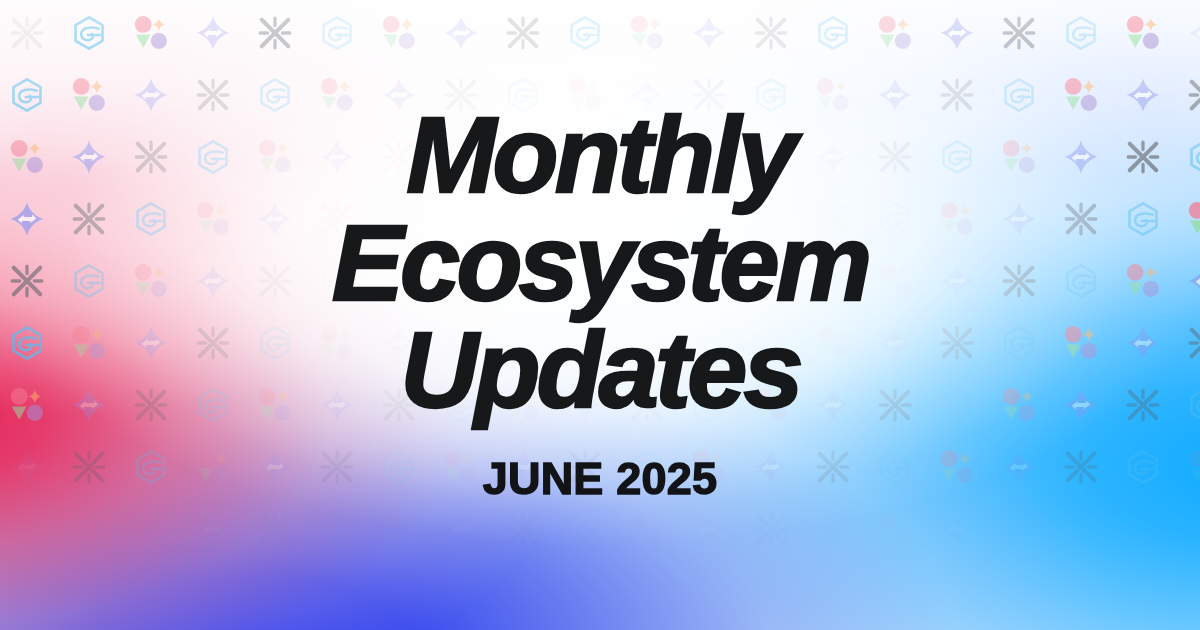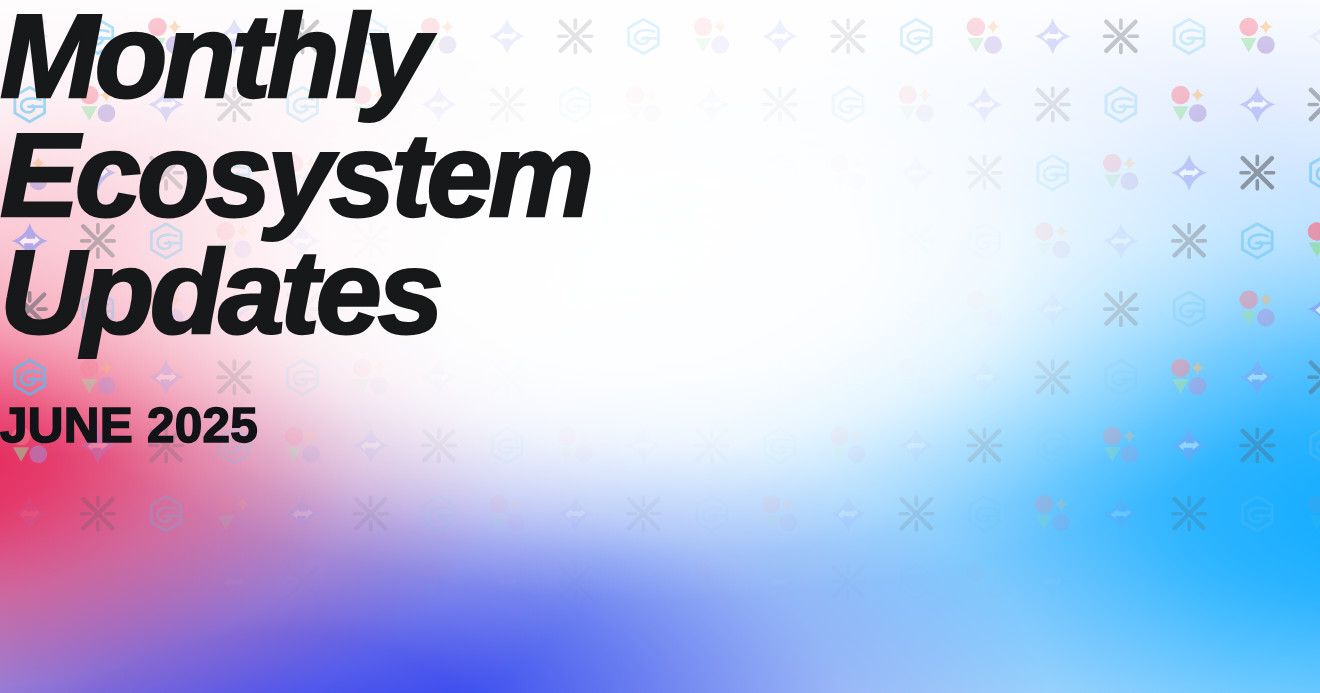--- a/index.html
+++ b/index.html
@@ -107,22 +107,23 @@
     position:absolute; left:0; right:0; top:0; height:170px;
     background:linear-gradient(to bottom, rgba(255,255,255,0.55), rgba(255,255,255,0));
     pointer-events:none;
   }
 
   
   #content {
     position:absolute; inset:0;
     display:flex;
     flex-direction:column;
-    align-items:flex-start;
+    align-items:center;
     justify-content:flex-start;
+    padding-top:104px;
     z-index:6;
   }
 
   .headline {
     font-family:"Liberation Sans", sans-serif;
     font-weight:700;
     font-style:italic;
     color:#16181a;
     letter-spacing:-0.035em;
     line-height:0.94;
@@ -130,21 +131,21 @@
     white-space:nowrap;
     -webkit-text-stroke:2.4px #16181a;
     paint-order:stroke fill;
   }
 
   #line-1 { font-size:108px; }
   #line-2 { font-size:108px; margin-top:6px; }
   #line-3 { font-size:108px; margin-top:6px;font-style:italic; }
 
   #subtitle {
-    margin-top:44px;
+    margin-top:32px;
     font-family:"Liberation Sans", sans-serif;
     font-weight:700;
     font-style:normal;
     font-size:45px;
     letter-spacing:0.005em;
     color:#111316;
     text-align:center;
     white-space:nowrap;
     -webkit-text-stroke:1.4px #111316;
     paint-order:stroke fill;

